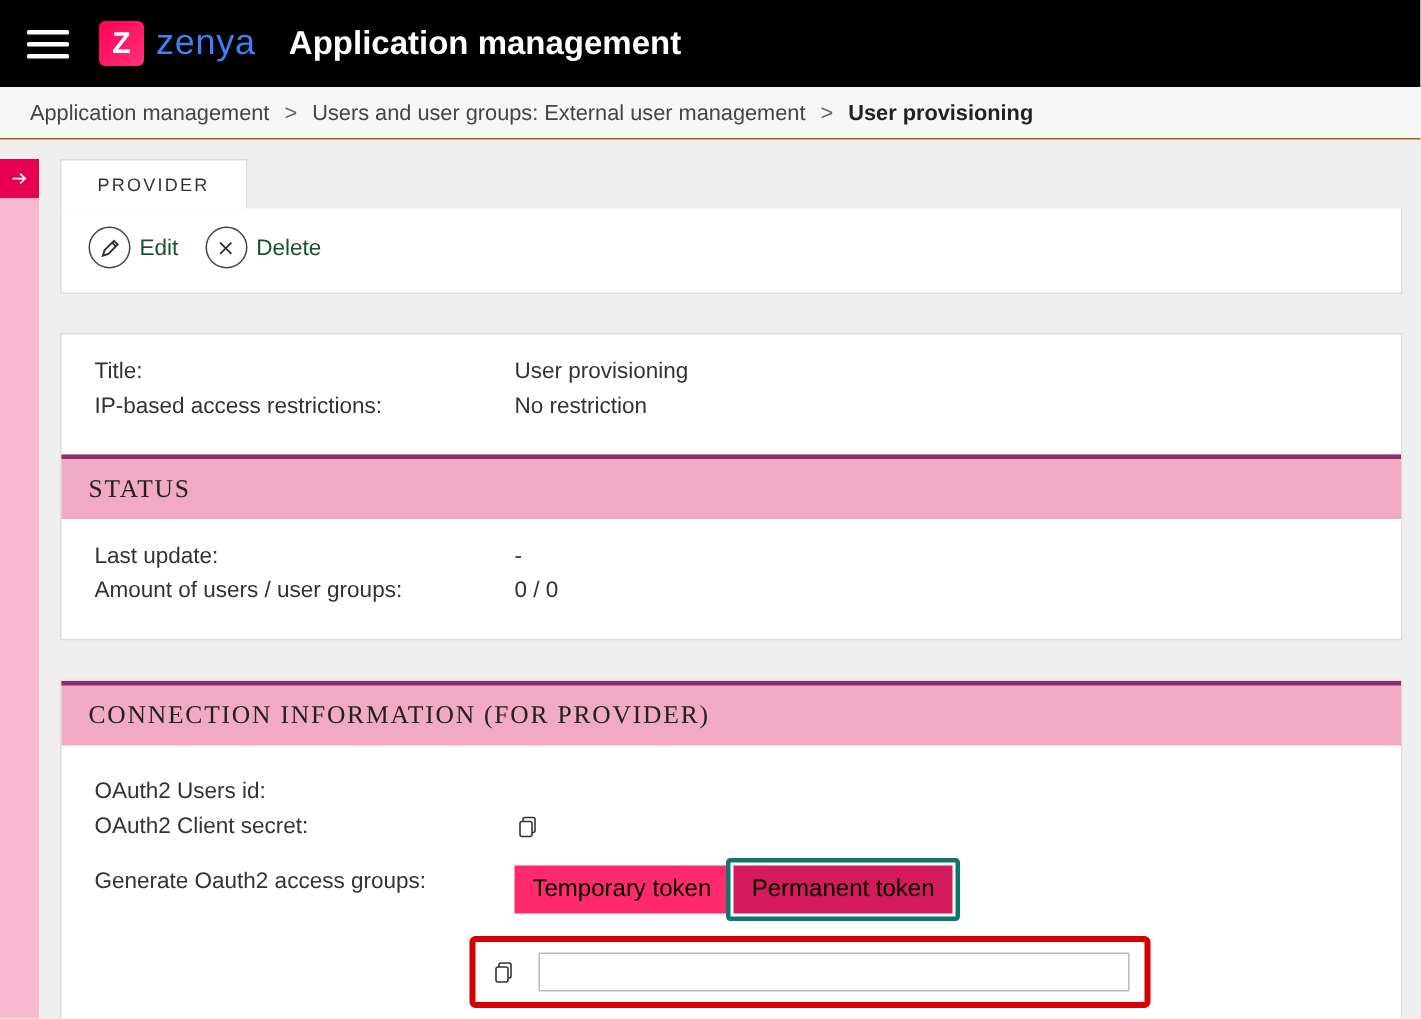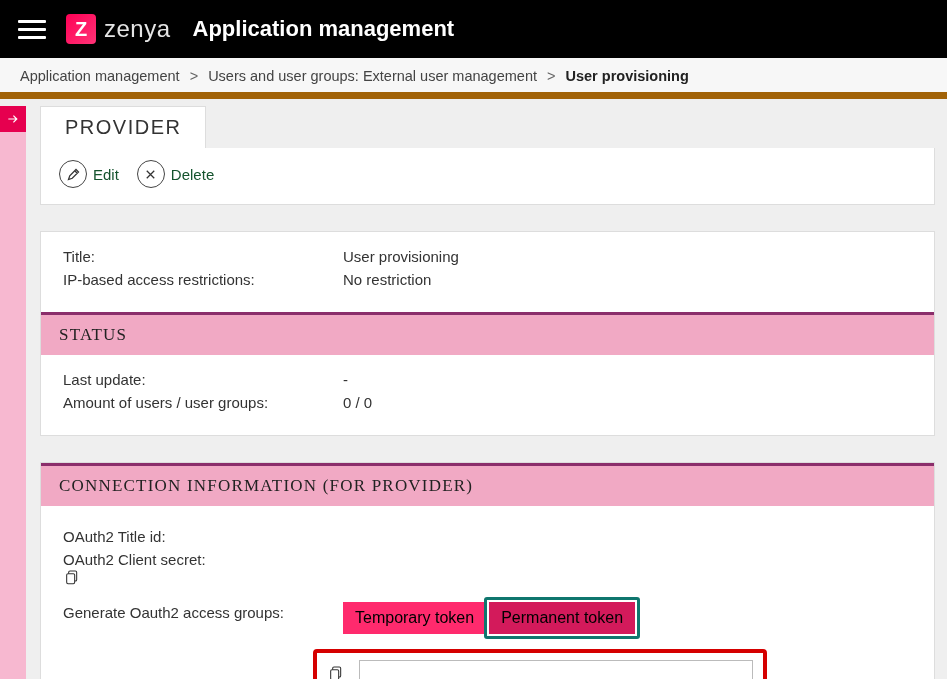--- a/index.html
+++ b/index.html
@@ -28,29 +28,29 @@
   }
   .hamburger span { display:block; height:3px; background:#fff; border-radius:1px; }
   .brand-logo {
     width: 30px; height: 30px;
     background: linear-gradient(135deg,#ff0055 0%,#ff3377 100%);
     border-radius: 4px;
     display:flex; align-items:center; justify-content:center;
     font-weight:700; color:#fff; font-size:20px;
     margin-right: 8px;
   }
-  .brand-name { font-size: 24px; font-weight:400; color:#e5e5e5; margin-right: 22px; letter-spacing:0.5px;text-align:center;}
+  .brand-name { font-size: 24px; font-weight:400; color:#3b82f6; margin-right: 22px; letter-spacing:0.5px;text-align:center;}
   .page-title { font-size: 22px; font-weight:600; color:#fff; }
   
   .breadcrumb {
     background:#f7f7f7;
     padding: 10px 20px 8px 20px;
     font-size: 14.5px;
     color:#444;
-    border-bottom:7px solid #a16207;
+    border-bottom:1px solid #a16207;
   }
   .breadcrumb .sep { margin:0 6px; color:#666;}
   .breadcrumb .crumb { color:#444; cursor:pointer; }
   .breadcrumb .crumb.active { font-weight:700; color:#222; }
   
   .left-strip {
     position:absolute;
     top:106px;
     left:0;
     width:26px;
@@ -71,21 +71,21 @@
     position:absolute;
     top:106px; left:40px;
     width:895px;
   }
   .tabarea {
     background:#fff;
     border:1px solid #ddd;
     border-bottom:none;
     display:inline-block;
     padding:9px 24px;
-    font-size:20px;
+    font-size:12px;
     letter-spacing:1.5px;
     color:#333;
   }
   .panel-top {
     background:#fff;
     border:1px solid #ddd;
     border-top:none;
     padding:8px 14px 12px 14px;
   }
   .toolbar { display:flex; align-items:center; gap:10px; }
@@ -240,24 +240,24 @@
         <div class="info-label">Amount of users / user groups:</div>
         <div class="info-value">0 / 0</div>
       </div>
     </div>
   </div>
 
   <div class="panel-block" style="margin-top:26px;">
     <div class="section-head">CONNECTION INFORMATION (FOR PROVIDER)</div>
     <div class="info-grid" style="padding-bottom:26px;">
       <div class="info-row" style="margin-top:6px;">
-        <div class="info-label">OAuth2 Title id:</div>
+        <div class="info-label">OAuth2 Users id:</div>
         <div class="info-value"></div>
       </div>
-      <div class="info-row" style="margin-top:6px;flex-direction:column;">
+      <div class="info-row" style="margin-top:6px;">
         <div class="info-label">OAuth2 Client secret:</div>
         <div class="info-value">
           <span class="copy-icon">
             <svg viewBox="0 0 24 24">
                 <rect x="7" y="3" width="12" height="15" rx="2" fill="none" stroke="#333" stroke-width="1.6"></rect>
                 <rect x="4" y="7" width="12" height="15" rx="2" fill="#fff" stroke="#333" stroke-width="1.6"></rect>
               </svg>
           </span>
         </div>
       </div>

